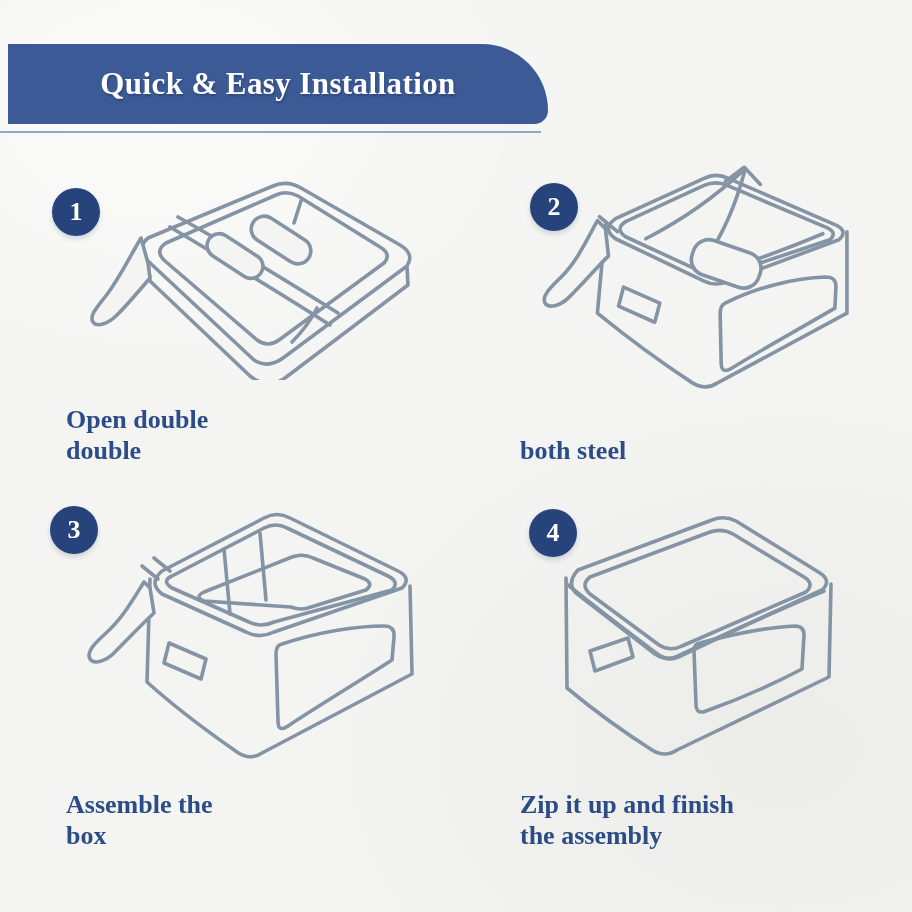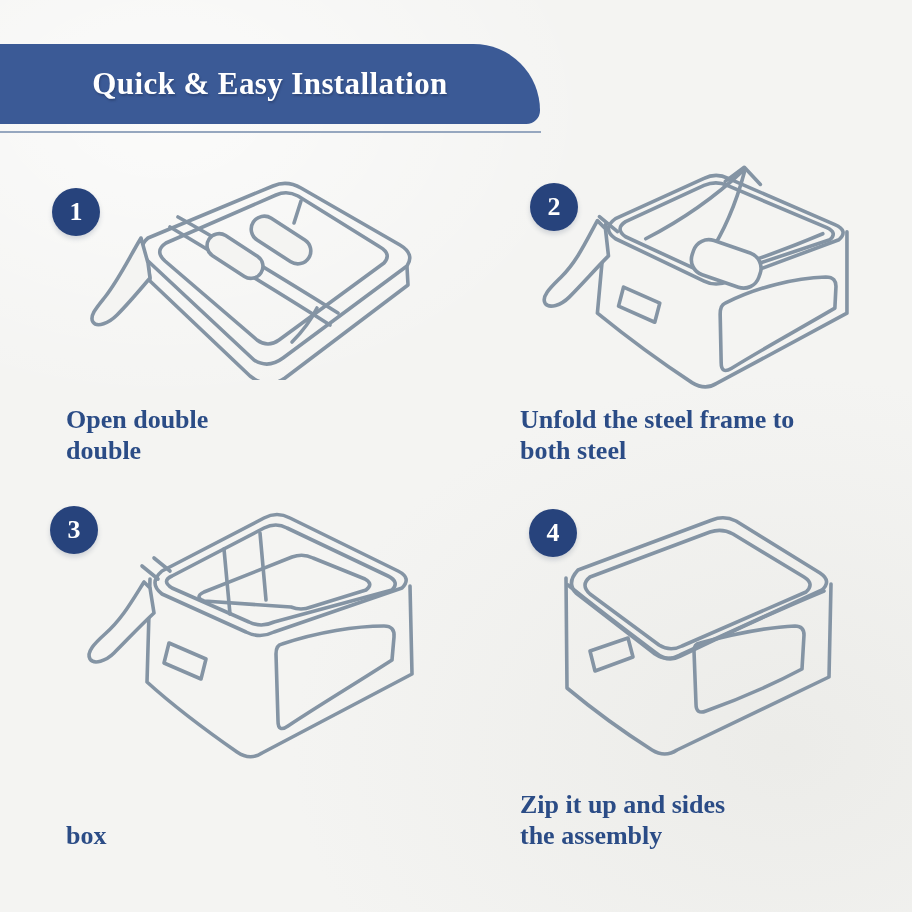--- a/index.html
+++ b/index.html
@@ -5,21 +5,21 @@
   html,body{margin:0;padding:0;}
   .canvas{
     position:relative;width:912px;height:912px;overflow:hidden;
     font-family:"Liberation Serif", serif;
     background:
       radial-gradient(ellipse 700px 480px at 18% 12%, rgba(255,255,255,.65), rgba(255,255,255,0) 62%),
       radial-gradient(ellipse 820px 620px at 86% 82%, rgba(229,229,225,.55), rgba(229,229,225,0) 60%),
       #f4f4f2;
   }
   .banner{
-    position:absolute;left:0;top:44px;width:540px;height:80px;
+    position:absolute;left:8px;top:44px;width:540px;height:80px;
     background:#3b5a96;
     border-radius:0 78px 16px 0;
     display:flex;align-items:center;justify-content:center;
   }
   .banner-title{
     color:#ffffff;font-size:31px;font-weight:bold;letter-spacing:.4px;
     text-shadow:1px 2px 2px rgba(25,38,70,.35);
     white-space:nowrap;
   }
   .divider{
@@ -163,25 +163,25 @@
 
       <path d="M148 138 C185 128 219 122 243 121 Q252 121 252 130 L250 164 C216 182 182 196 154 206 Q144 210 144 199 L142 146 Q142 139 148 138 Z"></path>
     </g>
   </svg>
 
   <div class="caption" id="cap1">
     <span>Open double</span><br>
     <span>double</span>
   </div>
   <div class="caption" id="cap2">
-    <span>Unfold the steel frame to</span><br>
+    <br>
     <span>both steel</span>
   </div>
   <div class="caption" id="cap3">
-    <br>
+    <span>Assemble the</span><br>
     <span>box</span>
   </div>
   <div class="caption" id="cap4">
-    <span>Zip it up and sides</span><br>
+    <span>Zip it up and finish</span><br>
     <span>the assembly</span>
   </div>
 
 </div>
 
 </body></html>

